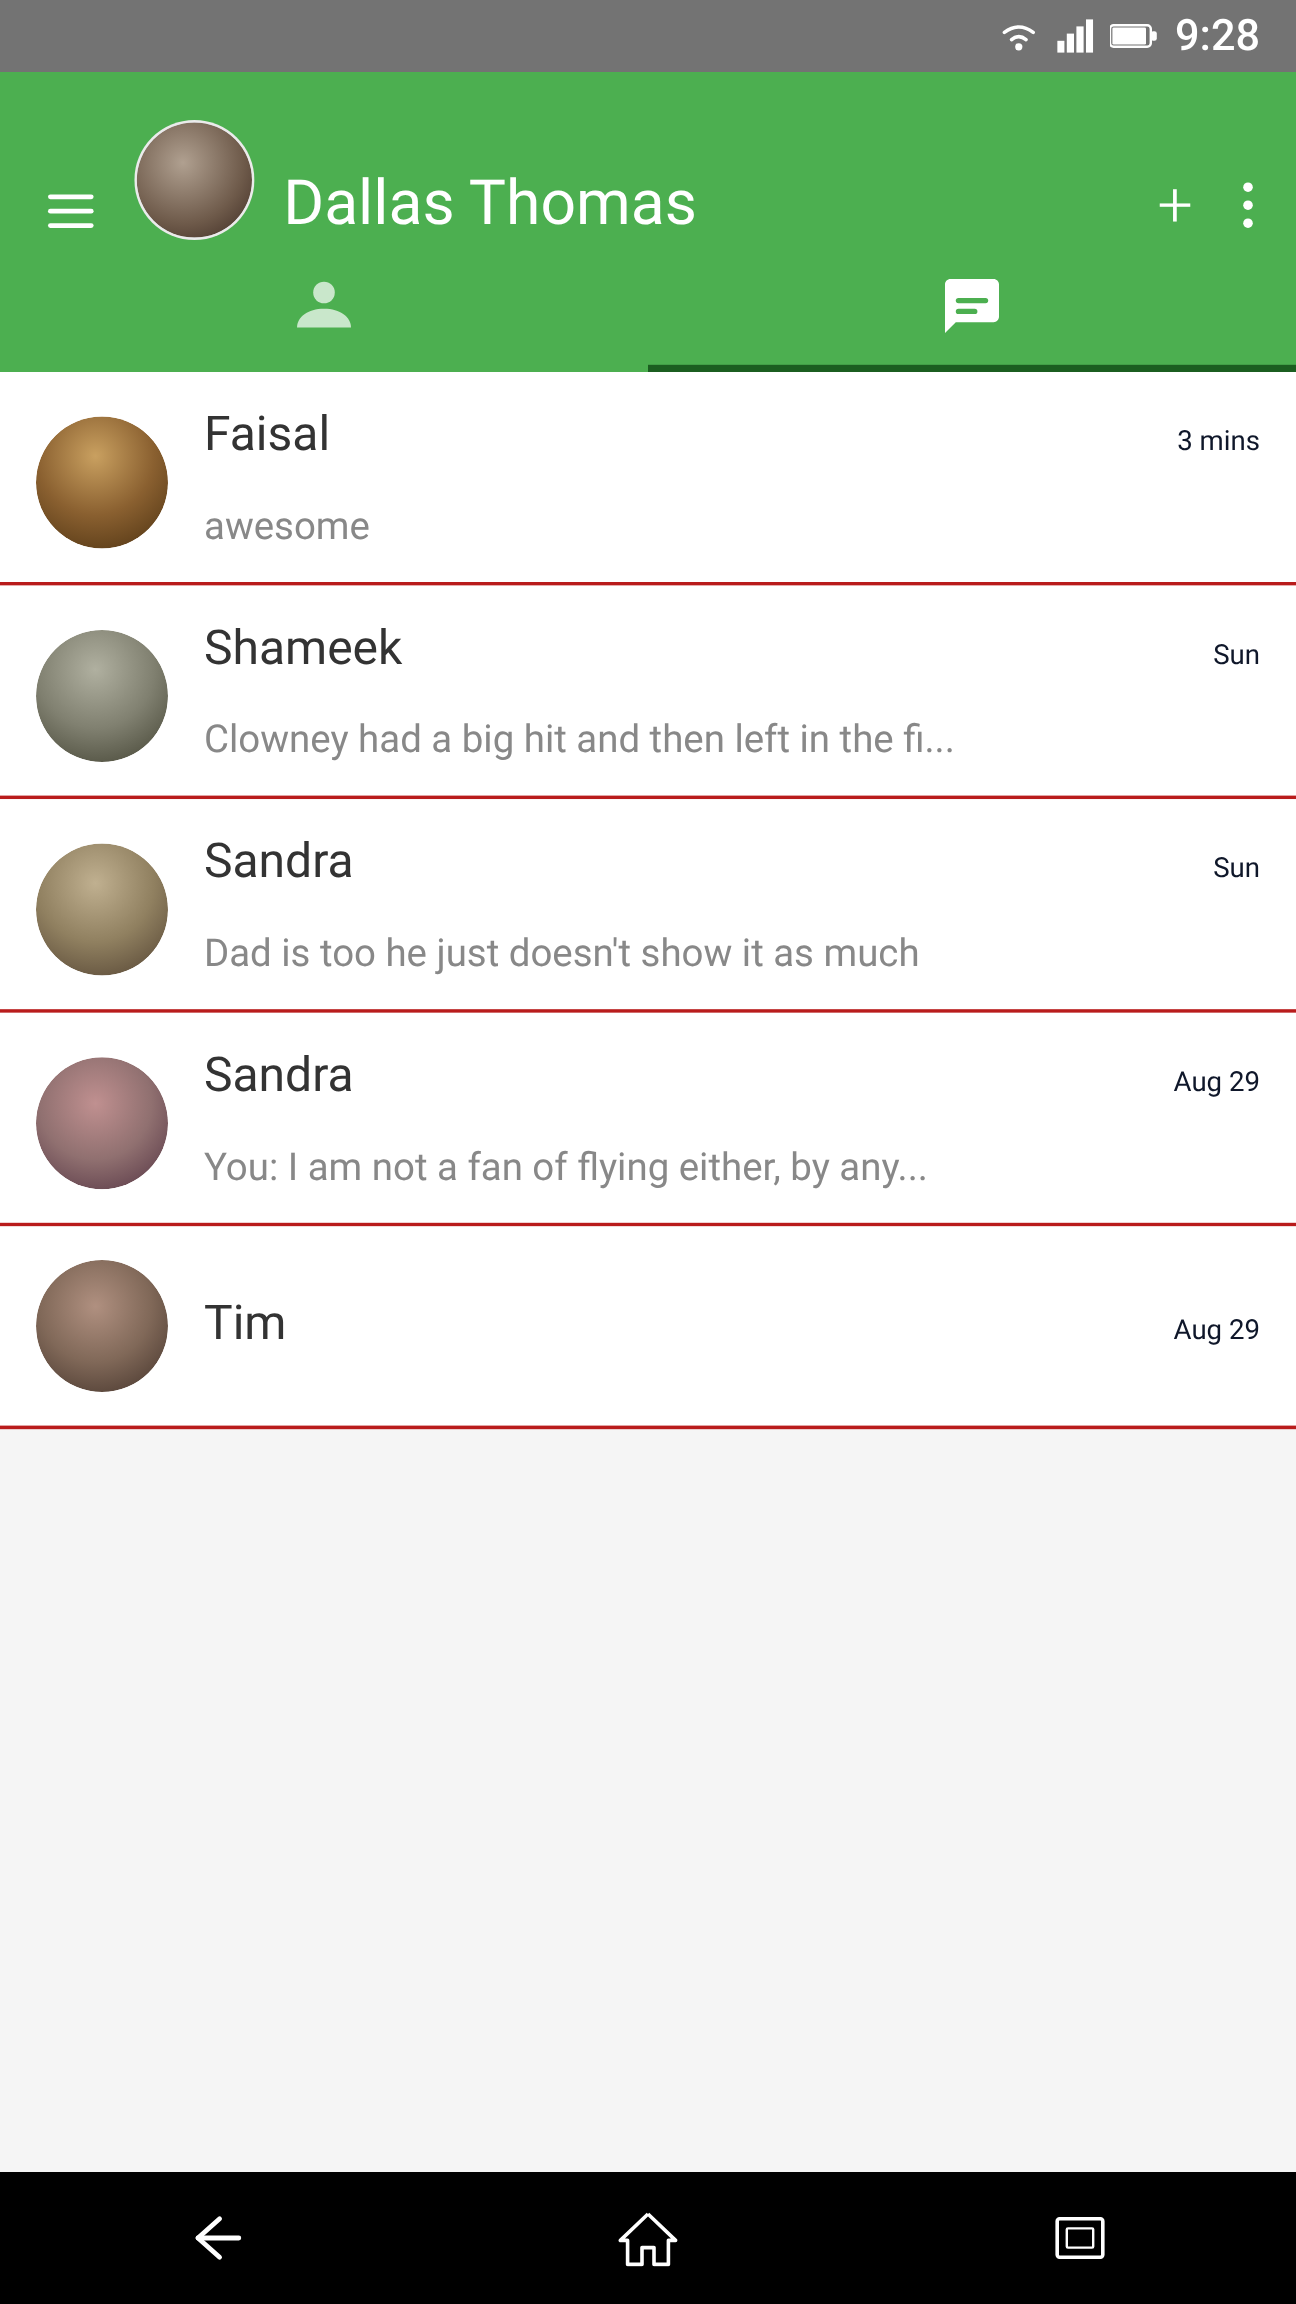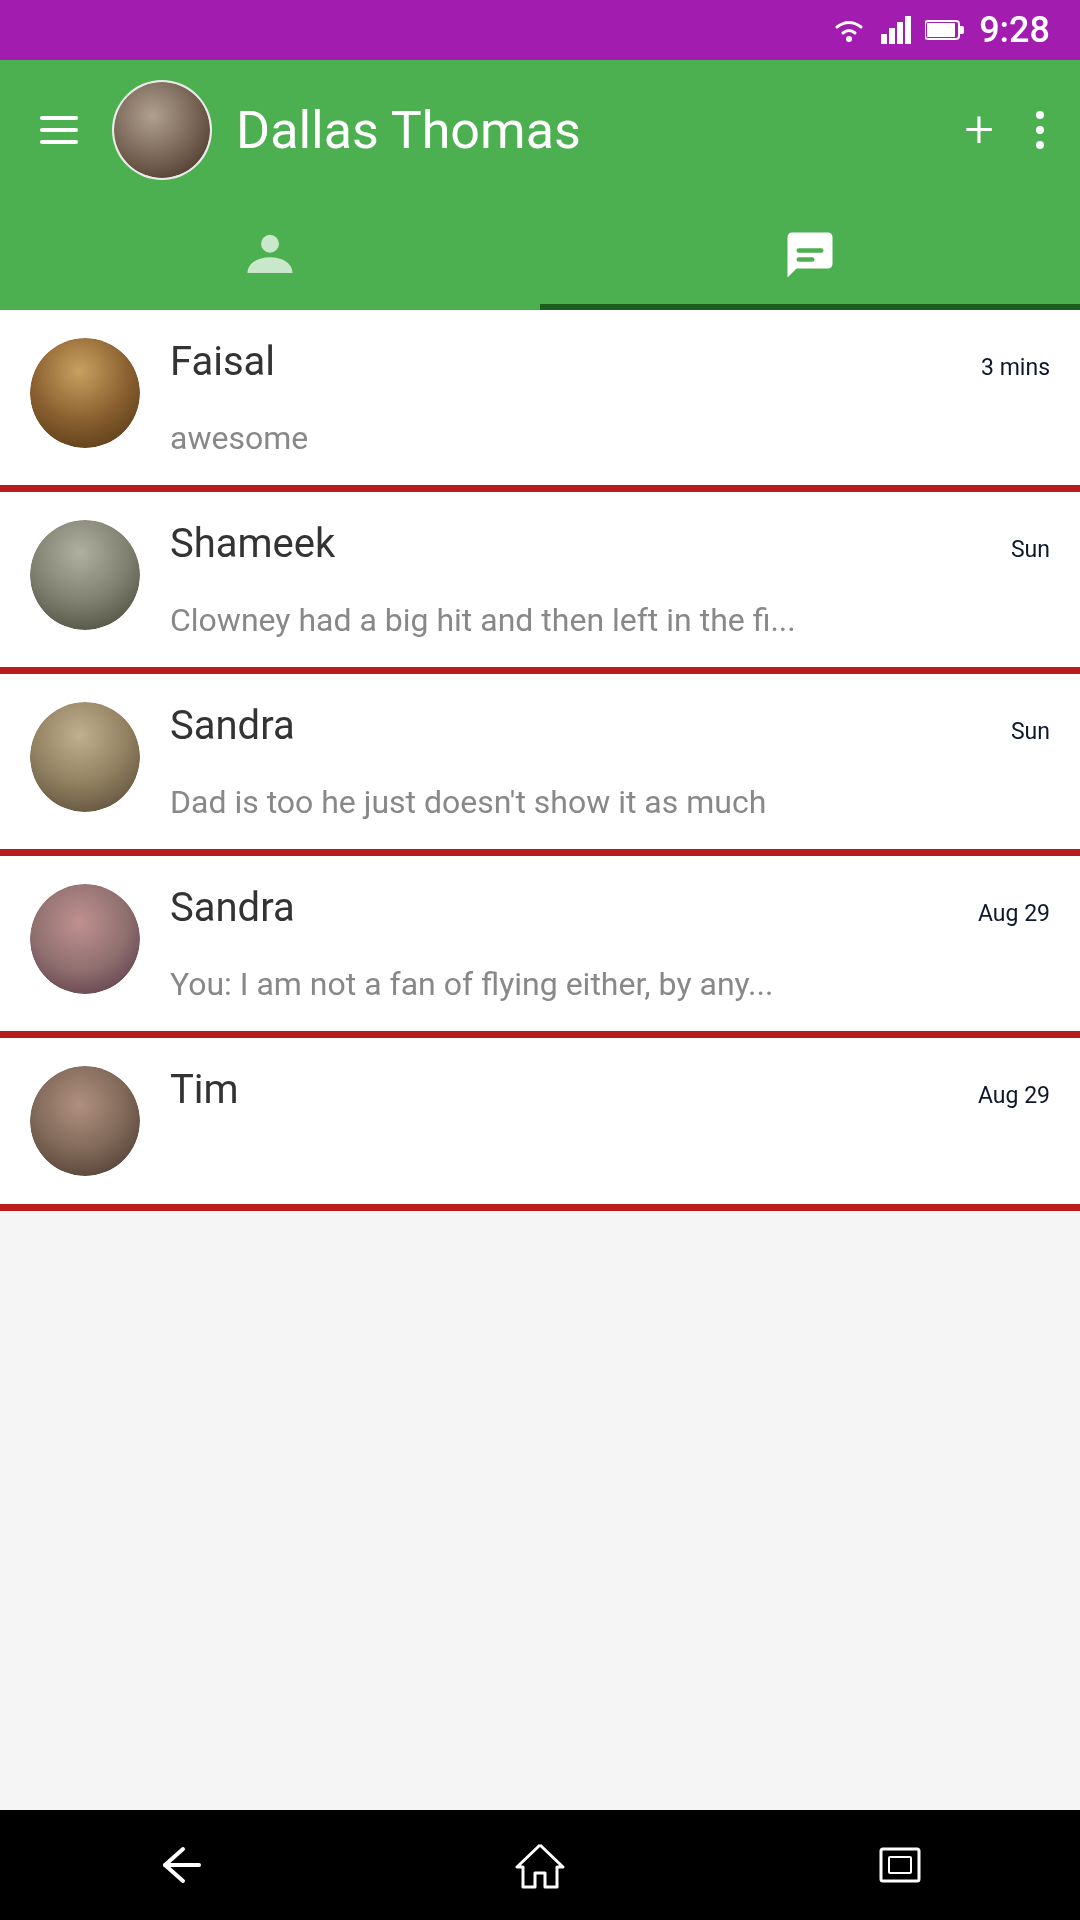--- a/index.html
+++ b/index.html
@@ -7,21 +7,21 @@
     body {
       width: 1080px;
       height: 1920px;
       background: #f5f5f5;
       font-family: 'Roboto', Arial, sans-serif;
       overflow: hidden;
     }
 
     
     .status-bar {
-      background: #a21caf;
+      background: #737373;
       height: 60px;
       display: flex;
       align-items: center;
       justify-content: flex-end;
       padding: 0 30px;
       gap: 18px;
     }
     .status-icons {
       display: flex;
       align-items: center;
@@ -31,21 +31,21 @@
       color: #fff;
       font-size: 36px;
       font-weight: 500;
     }
 
     
     .app-bar {
       background: #4CAF50;
       height: 140px;
       display: flex;
-      align-items: center;
+      align-items: flex-end;
       padding: 0 30px;
       gap: 24px;
     }
     .hamburger-btn {
       display: flex;
       flex-direction: column;
       gap: 8px;
       cursor: pointer;
       padding: 10px;
     }
@@ -132,23 +132,23 @@
       background: #1B5E20;
     }
 
     
     .conv-list {
       background: #fff;
       flex: 1;
     }
     .conv-item {
       display: flex;
-      align-items: flex-start;
+      align-items: flex-end;
       padding: 28px 30px;
-      border-bottom: 7px solid #b91c1c;
+      border-bottom: 3px solid #b91c1c;
       cursor: pointer;
       background: #fff;
     }
     .conv-avatar {
       width: 110px;
       height: 110px;
       border-radius: 50%;
       flex-shrink: 0;
       margin-right: 30px;
       overflow: hidden;

